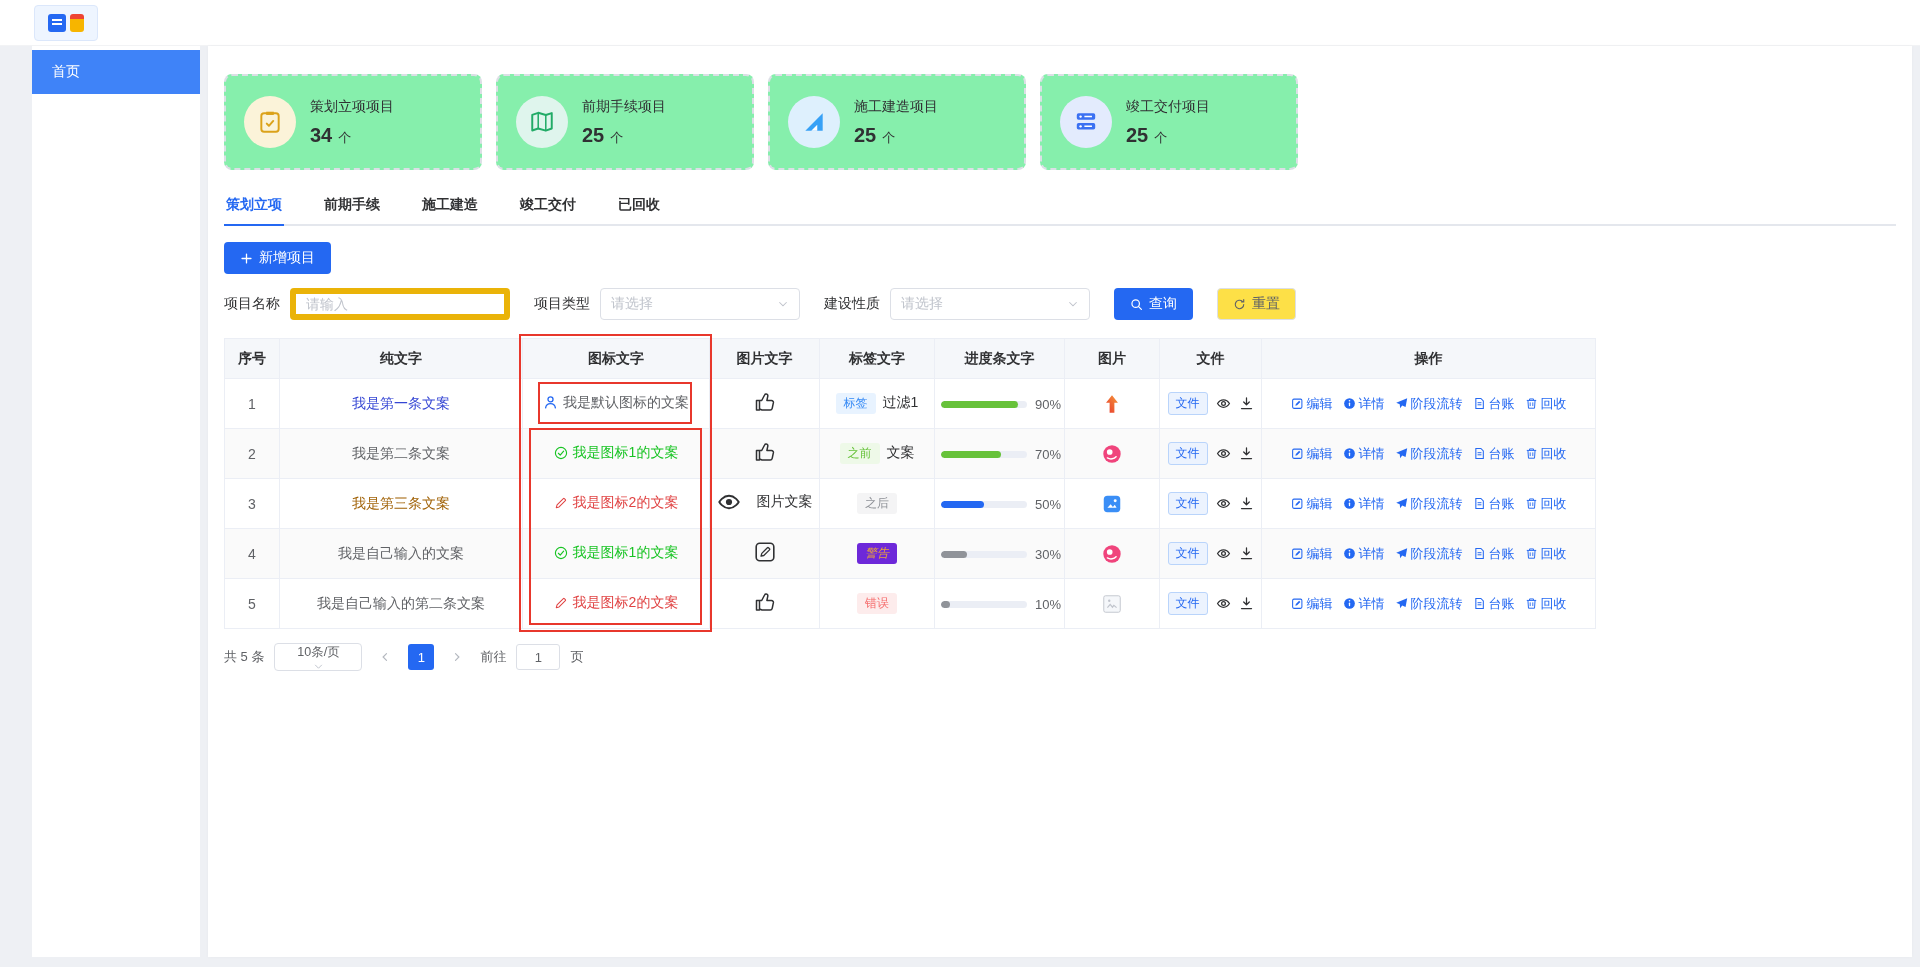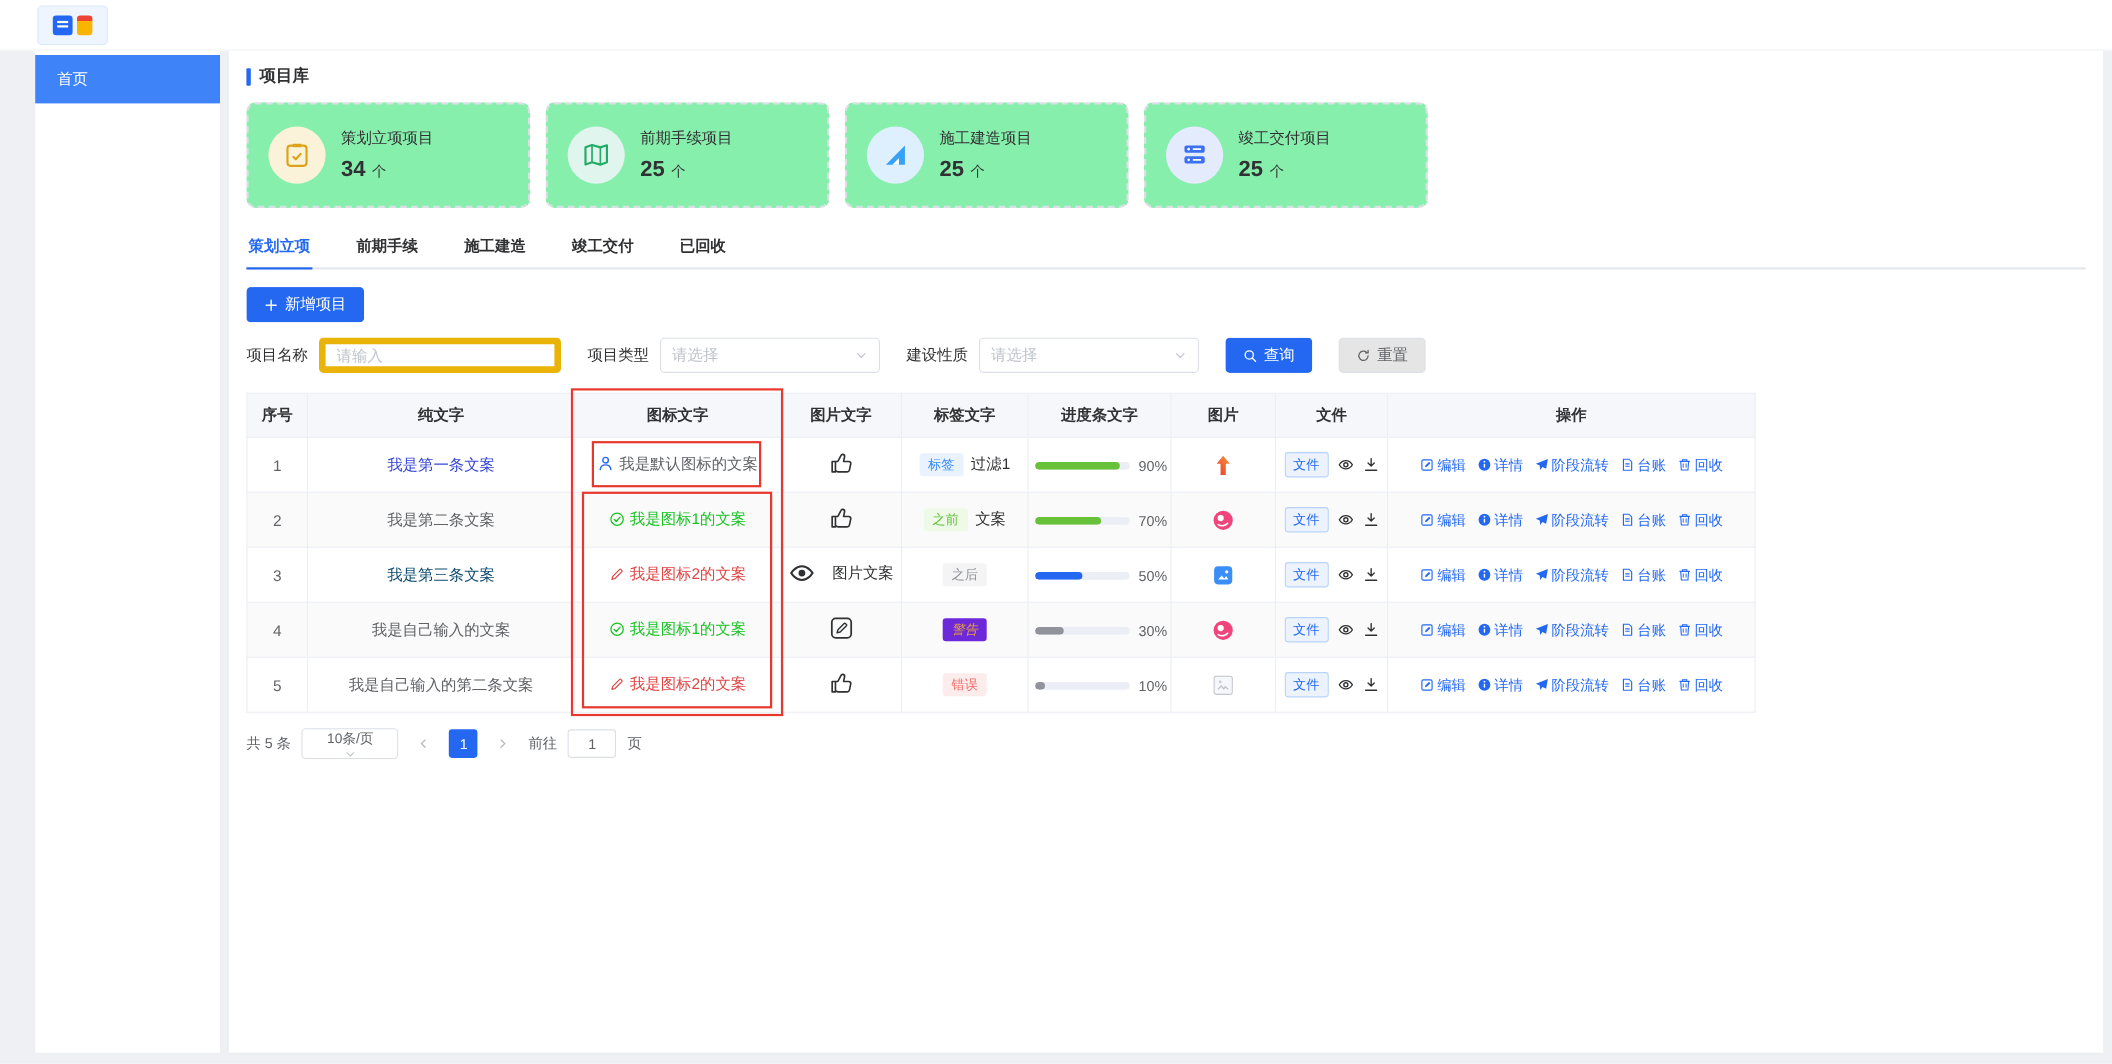--- a/index.html
+++ b/index.html
@@ -48,21 +48,21 @@
 
   
   .tabs { display:flex; gap:38px; margin-top:18px; border-bottom:2px solid #e4e7ed; }
   .tab { padding:8px 2px 10px; font-size:14px; font-weight:600; color:#303133; position:relative; }
   .tab.active { color:#2468f2; }
   .tab.active::after { content:""; position:absolute; left:0; right:0; bottom:-2px; height:2px; background:#2468f2; }
 
   
   .toolbar-row { margin-top:16px; }
   .btn { display:inline-flex; align-items:center; gap:6px; height:32px; padding:0 15px; border-radius:4px;
-         border:1px solid transparent; font-size:14px; background:#e5e5e5; font-family:inherit; }
+         border:1px solid transparent; font-size:14px; background:#fde047; font-family:inherit; }
   .btn-primary { background:#2468f2; color:#fff; }
   .btn-plain { border-color:#dcdfe6; color:#606266; }
   .filter-row { display:flex; align-items:center; margin-top:14px; gap:24px; }
   .filter-item { display:flex; align-items:center; gap:10px; }
   .filter-label { font-size:14px; color:#303133; white-space:nowrap; }
   .text-input { width:220px; height:32px; border:6px solid #eab308; border-radius:4px; padding:0 10px;
                 font-size:14px; color:#606266; font-family:inherit; outline:none; }
   .text-input::placeholder { color:#c0c4cc; }
   .select { width:200px; height:32px; border:1px solid #dcdfe6; border-radius:4px; background:#fff;
             display:flex; align-items:center; justify-content:space-between; padding:0 10px; }
@@ -124,24 +124,20 @@
 
 <div class="layout">
   <aside class="sidebar" data-interactable="false">
     <div class="side-item" data-interactable="true">
       <span data-interactable="false">首页</span>
     </div>
   </aside>
 
   <main class="main-card" data-interactable="false">
 
-    <div class="page-title-row" data-interactable="false">
-      <span class="title-bar" data-interactable="false"></span>
-      <span class="title-text" data-interactable="false">项目库</span>
-    </div>
 
     <div class="stats-row" data-interactable="false">
       <div class="stat-card" data-interactable="false">
         <div class="stat-icon si-1" data-interactable="false">
           <svg viewBox="0 0 24 24" width="26" height="26">
               <rect x="4" y="4" width="16" height="17" rx="2.5" fill="none" stroke="currentColor" stroke-width="1.8"></rect>
               <path d="M8.5 4h7" stroke="currentColor" stroke-width="3"></path>
               <path d="M9 13.5l2 2 4-4.5" fill="none" stroke="currentColor" stroke-width="1.8" stroke-linecap="round" stroke-linejoin="round"></path>
             </svg>
         </div>
@@ -490,21 +486,21 @@
                         <path d="M6.4 6.6v4.6M9.6 6.6v4.6" stroke="currentColor" stroke-width="1.1"></path>
                       </svg>
                     </span>
                     <span data-interactable="false">回收</span>
                   </a>
                 </span>
               </td>
             </tr>
             <tr data-interactable="false">
               <td data-interactable="false">3</td>
-              <td data-interactable="false"><span style="color:#0c4a6e">我是第三条文案</span></td>
+              <td data-interactable="false"><span style="color:#a16207">我是第三条文案</span></td>
               <td data-interactable="false"><span class="icon-text" style="color:#e04343">
                   <span class="icon" data-interactable="false" style="color:#e04343">
                     <svg viewBox="0 0 16 16" width="14" height="14">
                       <path d="M2.6 13.4l.9-3.2 7.2-7.2c.3-.3.8-.3 1.1 0l1.2 1.2c.3.3.3.8 0 1.1l-7.2 7.2-3.2.9z" fill="none" stroke="currentColor" stroke-width="1.2" stroke-linejoin="round"></path>
                     </svg>
                   </span>
                   <span data-interactable="false">我是图标2的文案</span>
                 </span></td>
               <td data-interactable="false"><span class="image-text">
                   <span class="icon" data-interactable="false">

